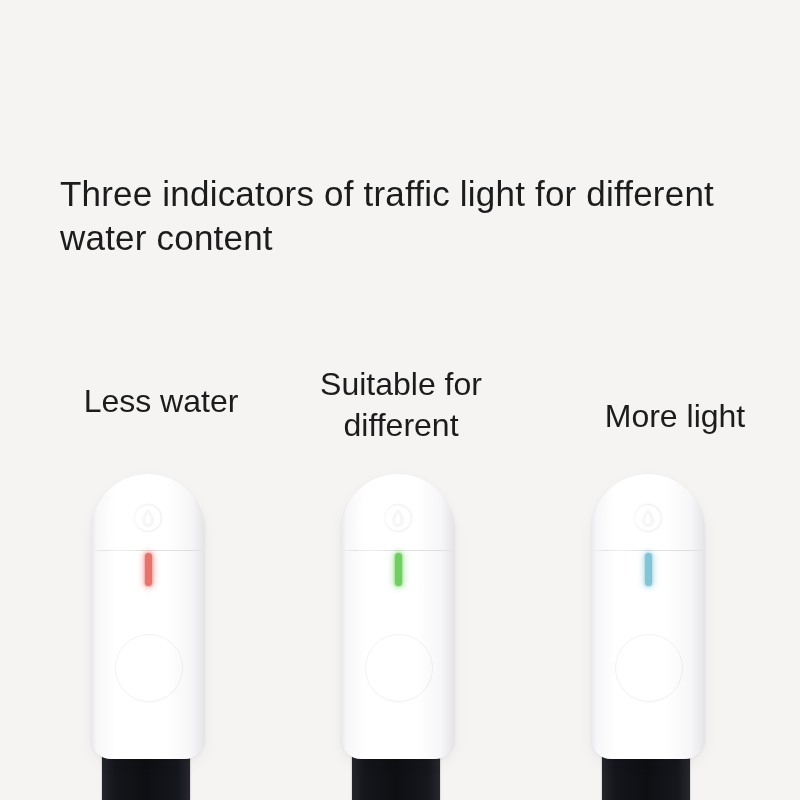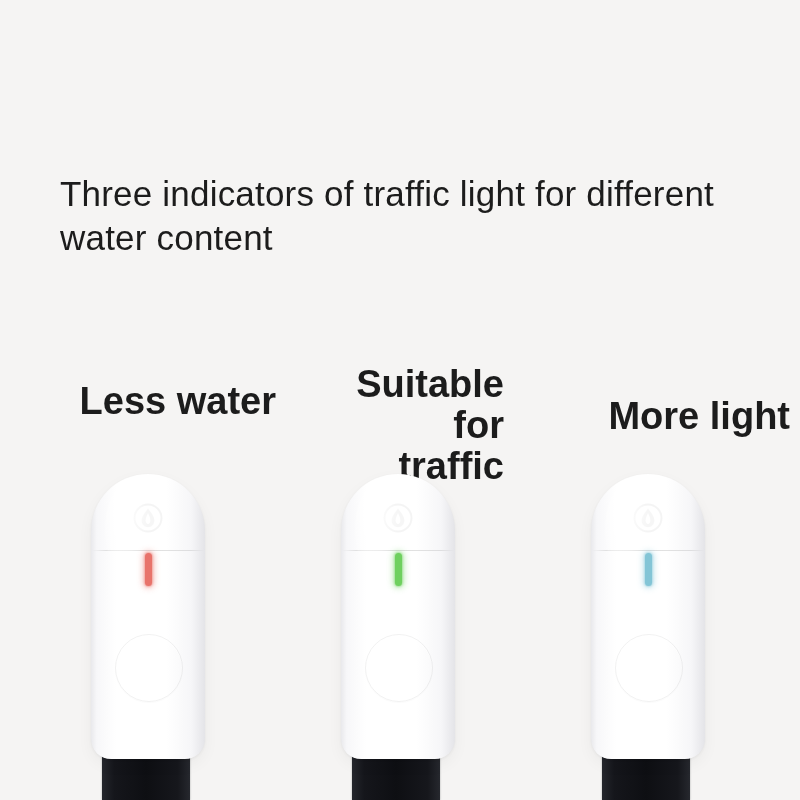--- a/index.html
+++ b/index.html
@@ -33,24 +33,24 @@
     line-height: 44px;
     letter-spacing: 0.2px;
     font-weight: 400;
     white-space: pre-line;
   }
 
   
   .label {
     position: absolute;
     color: #1c1c1c;
-    font-size: 38px;
+    font-size: 32px;
     line-height: 41px;
-    font-weight: 700;
-    text-align: right;
+    font-weight: 400;
+    text-align: center;
     white-space: pre-line;
   }
   .label-1 { left: 46px;  top: 381px; width: 230px; }
   .label-2 { left: 298px; top: 364px; width: 206px; }
   .label-3 { left: 560px; top: 396px; width: 230px; }
 
   
   .device {
     position: absolute;
     top: 474px;
@@ -186,21 +186,21 @@
           <path d="M16 6.5 C11 12.5 9.6 16 9.6 18.6 C9.6 22.6 12.5 25.3 16 25.3 C19.5 25.3 22.4 22.6 22.4 18.6 C22.4 16 21 12.5 16 6.5 Z" fill="rgba(0,0,0,0.035)"></path>
           <path d="M16 11 C14.2 14.6 13.6 16.6 13.6 18.3 C13.6 20.6 14.7 22 16 22 C17.3 22 18.4 20.6 18.4 18.3 C18.4 16.6 17.8 14.6 16 11 Z" fill="rgba(255,255,255,0.95)"></path>
         </svg>
       </div>
       <div class="led" style="background: rgb(232, 115, 107); box-shadow: rgba(232, 115, 107, 0.45) 0px 0px 6px 2px, rgba(232, 115, 107, 0.45) 0px 0px 2px 1px;"></div>
       <div class="btn"></div>
     </div>
   </div>
 
   <div class="label label-2" style="color: rgb(28, 28, 28);">Suitable for
-traffic</div>
+different</div>
 
   <div class="device device-2">
     <div class="probe" style="background-color: rgb(20, 21, 26);"></div>
     <div class="body">
       <div class="seam"></div>
       <div class="emblem">
         <svg viewBox="0 0 32 32">
           <circle cx="16" cy="16" r="13.5" fill="none" stroke="rgba(0,0,0,0.045)" stroke-width="2"></circle>
           <path d="M16 6.5 C11 12.5 9.6 16 9.6 18.6 C9.6 22.6 12.5 25.3 16 25.3 C19.5 25.3 22.4 22.6 22.4 18.6 C22.4 16 21 12.5 16 6.5 Z" fill="rgba(0,0,0,0.035)"></path>
           <path d="M16 11 C14.2 14.6 13.6 16.6 13.6 18.3 C13.6 20.6 14.7 22 16 22 C17.3 22 18.4 20.6 18.4 18.3 C18.4 16.6 17.8 14.6 16 11 Z" fill="rgba(255,255,255,0.95)"></path>

